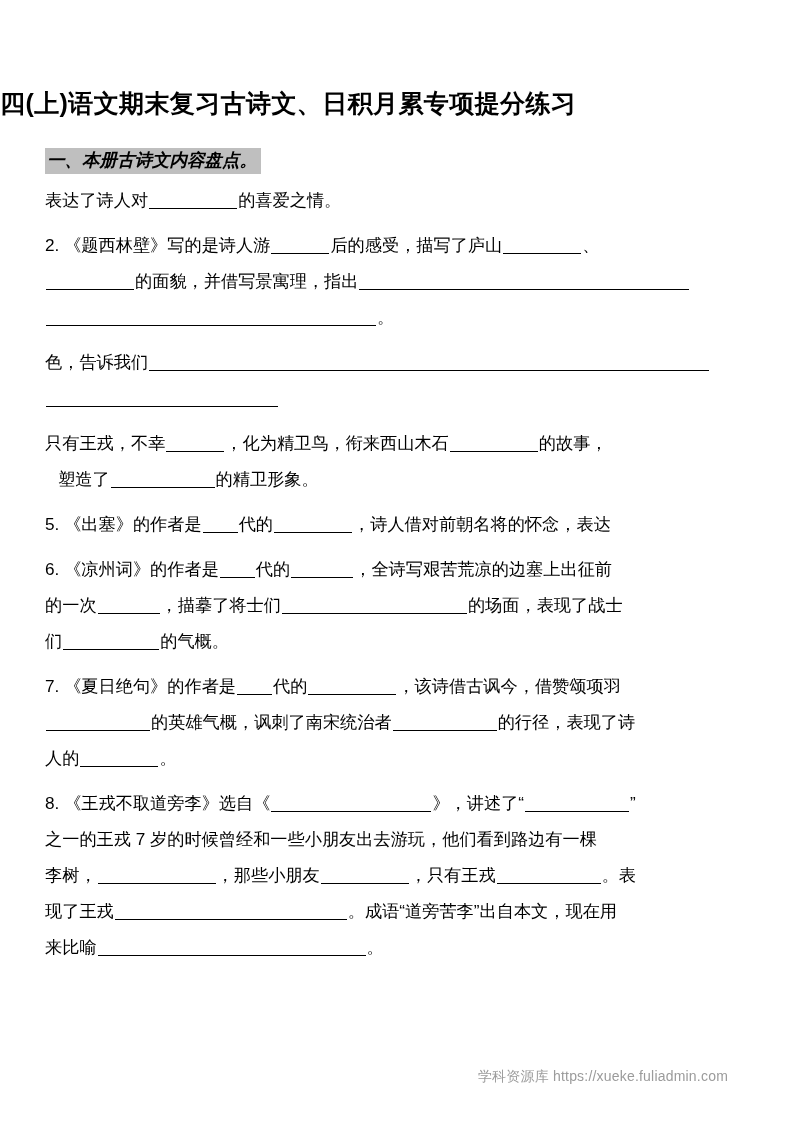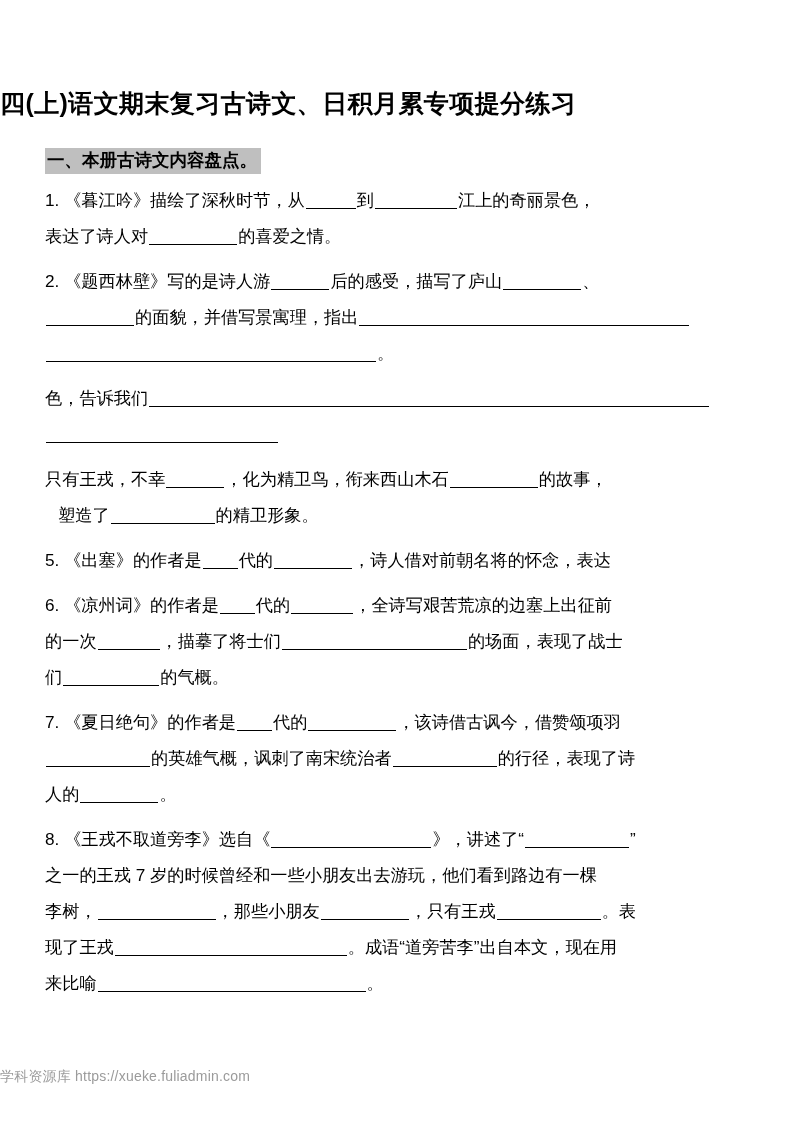--- a/index.html
+++ b/index.html
@@ -35,20 +35,21 @@
   .section-header {
     position: absolute;
     left: 45px;
     top: 148px;
     font-size: 17.5px;
     font-weight: bold;
     background: #bfbfbf;
     padding: 2px 4px 2px 2px;
     line-height: 1.25;
     white-space: nowrap;
+    font-style: italic;
   }
   .qlist {
     position: absolute;
     left: 45px;
     top: 182px;
     width: 697px;
   }
   .q {
     font-size: 17.2px;
     line-height: 36px;
@@ -88,43 +89,39 @@
   .bl.w232 { width: 232px; }
   .bl.w245 { width: 245px; }
   .bl.w268 { width: 268px; }
   .bl.w330 { width: 330px; }
   .bl.w560 { width: 560px; }
   .footer {
     position: absolute;
     left: 0;
     top: 1068px;
     width: 728px;
-    text-align: left;
+    text-align: right;
     font-size: 14px;
     color: #9b9b9b;
     letter-spacing: 0.2px;
   }
 </style>
 </head>
 <body>
 
 <div class="page">
 
   <div class="doc-title">四(上)语文期末复习古诗文、日积月累专项提分练习</div>
 
   <div class="section-header">一、本册古诗文内容盘点。</div>
 
   <div class="qlist">
 
     <div class="q">
       <span class="ln">
-        <span>1.</span>
-        <span>《暮江吟》描绘了深秋时节，从</span><span class="bl w50"></span><span>到</span><span class="bl w82"></span><span>江上的奇丽景色，</span>
-      </span>
-      <span class="ln">
         <span>表达了诗人对</span><span class="bl w88"></span><span>的喜爱之情。</span>
       </span>
     </div>
 
     <div class="q">
       <span class="ln">
         <span>2.</span>
         <span>《题西林壁》写的是诗人游</span><span class="bl w58"></span><span>后的感受，描写了庐山</span><span class="bl w78"></span><span>、</span>
       </span>
       <span class="ln">

